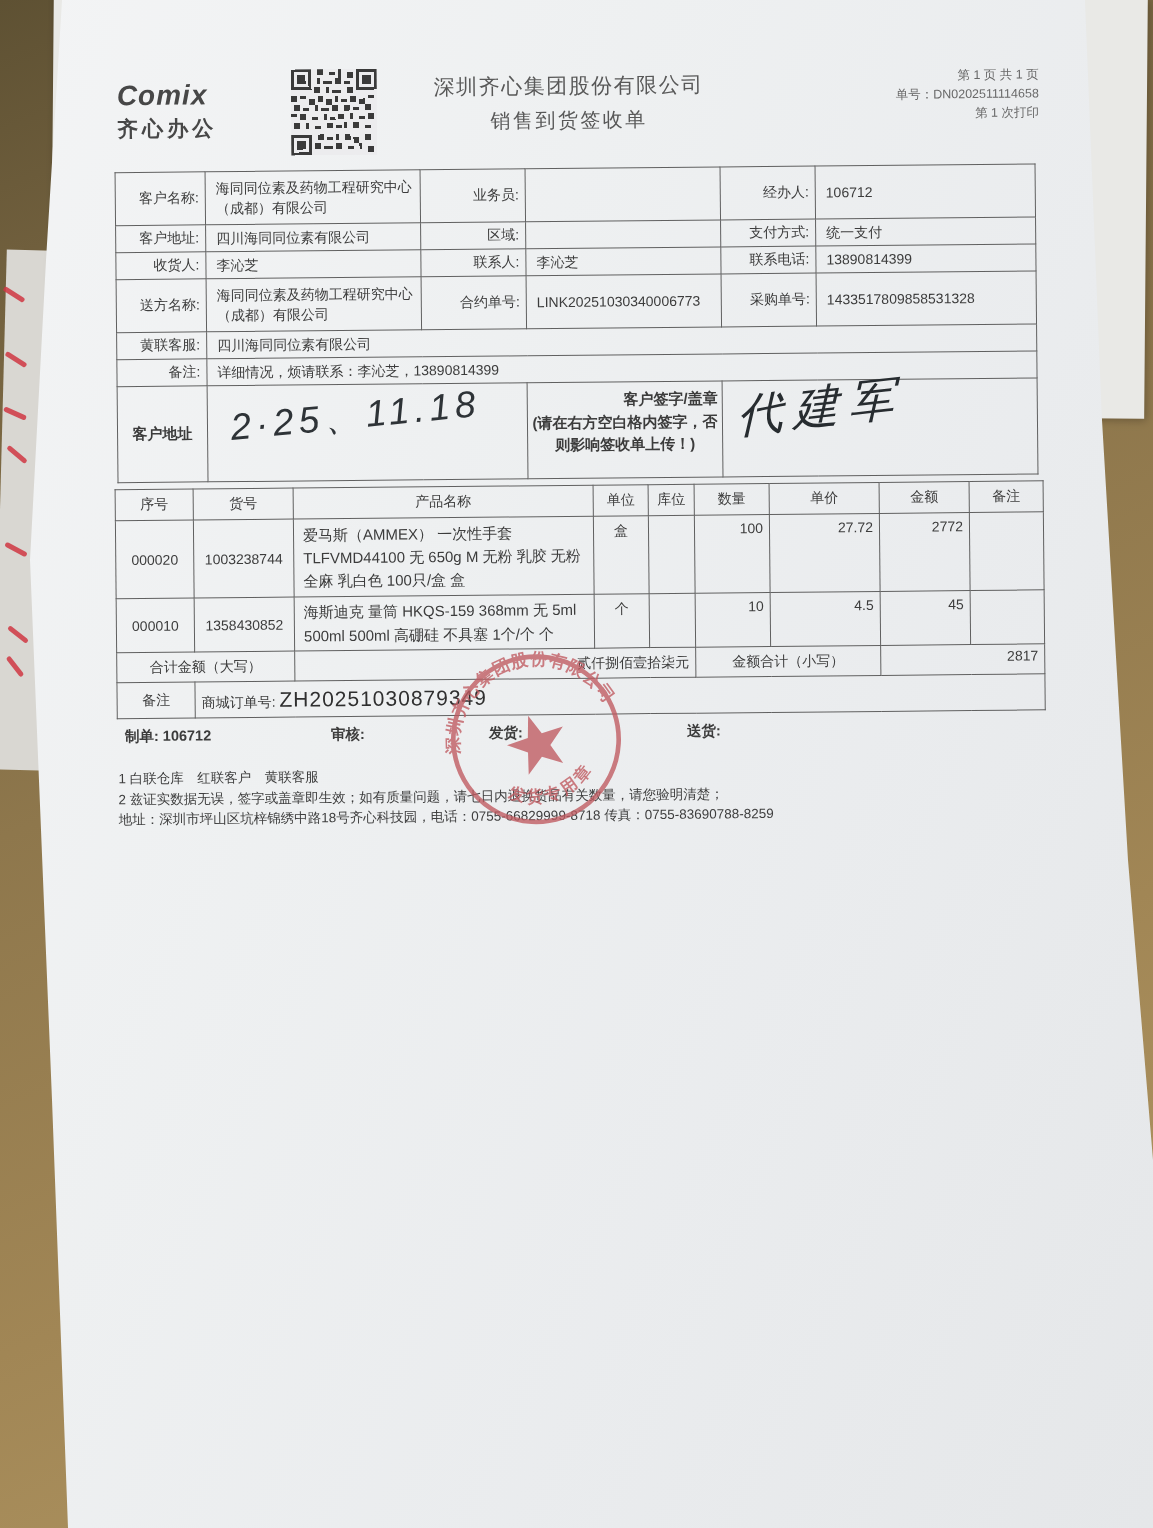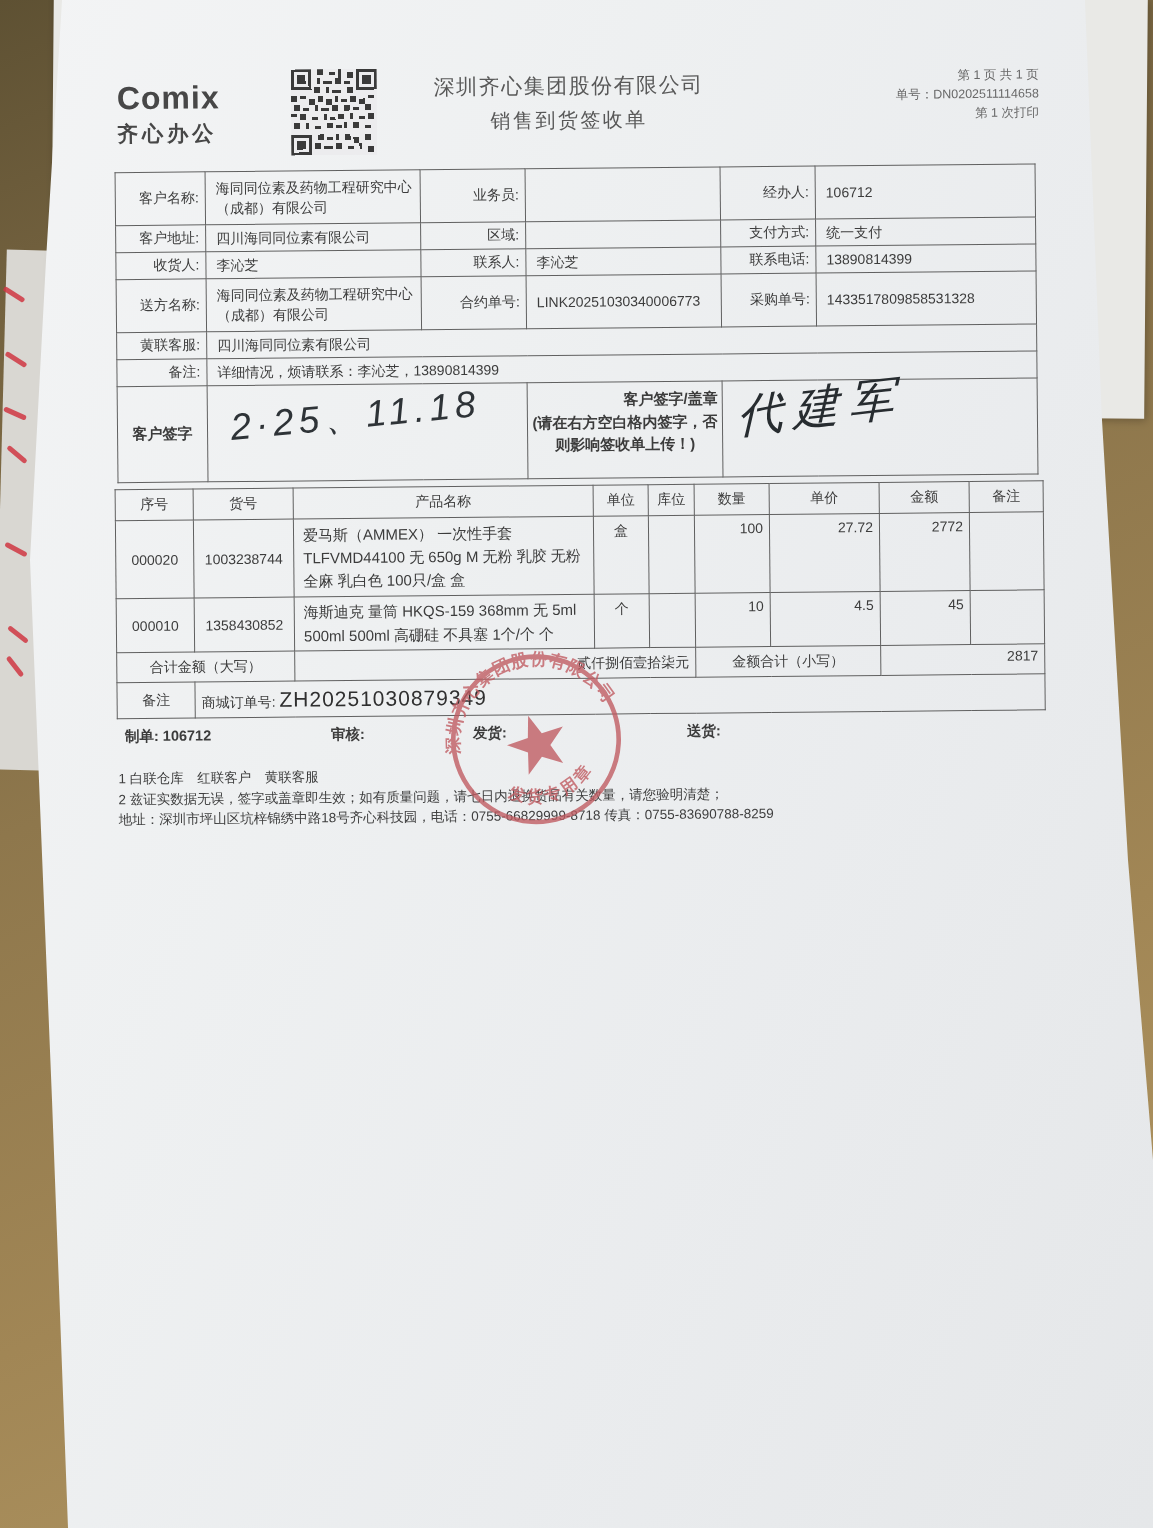--- a/index.html
+++ b/index.html
@@ -26,21 +26,21 @@
   .paper {
     position:absolute; inset:0;
     background: linear-gradient(115deg, #f3f4f5 0%, #eef0f1 35%, #eaecee 65%, #e5e7e9 100%);
     clip-path: polygon(62px 0, 1085px 0, 1102px 420px, 1128px 860px, 1153px 1160px, 1153px 1528px, 68px 1528px, 52px 1100px, 30px 560px, 46px 260px);
     filter: drop-shadow(0 0 7px rgba(40,30,10,.35));
   }
   .print { position:absolute; inset:0; transform:rotate(-.55deg); transform-origin:140px 220px; }
 
   
   .logo { position:absolute; left:118px; top:80px; color:#474747; }
-  .logo-main { font-size:32px; font-weight:800; letter-spacing:1px; }
+  .logo-main { font-size:28px; font-weight:800; letter-spacing:1px; font-style:italic; }
   .logo-sub { font-size:21px; font-weight:700; letter-spacing:4px; margin-top:3px; }
   .qr { position:absolute; left:292px; top:71px; width:86px; height:86px; }
   .title-block { position:absolute; left:370px; top:76px; width:400px; text-align:center; color:#585858; }
   .title-l1 { font-size:21px; letter-spacing:1.5px; }
   .title-l2 { font-size:20px; letter-spacing:2.5px; margin-top:7px; }
   .meta { position:absolute; left:810px; top:74px; width:230px; text-align:right; font-size:12.5px; color:#686868; line-height:19px; }
 
   
   table { border-collapse:collapse; table-layout:fixed; }
   td, th { border:1px solid #606060; font-size:14px; font-weight:normal; color:#3c3c3c; vertical-align:middle; }
@@ -234,21 +234,21 @@
     </tr>
     <tr style="height:27px">
       <td class="lbl">黄联客服:</td>
       <td class="val" colspan="5">四川海同同位素有限公司</td>
     </tr>
     <tr style="height:27px">
       <td class="lbl">备注:</td>
       <td class="val" colspan="5">详细情况，烦请联系：李沁芝，13890814399</td>
     </tr>
     <tr style="height:96px">
-      <td class="sign-time-lbl">客户签字</td>
+      <td class="sign-time-lbl">客户地址</td>
       <td class="hand-cell" colspan="2">
         <span class="hand-date">2·25、11.18</span>
       </td>
       <td class="sign-head">
         <div class="t1">客户签字/盖章</div>
         <div class="t2">(请在右方空白格内签字，否</div>
         <div class="t3">则影响签收单上传！)</div>
       </td>
       <td class="hand-cell" colspan="2">
         <span class="hand-sign">代建军</span>
@@ -315,21 +315,21 @@
         <span>商城订单号:</span>
         <span class="big">ZH20251030879349</span>
       </td>
     </tr>
   </tbody>
       </table>
 
   <div class="signline">
     <span style="left:0">制单: 106712</span>
     <span style="left:206px">审核:</span>
-    <span style="left:348px">发货:</span>
+    <span style="left:364px">发货:</span>
     <span style="left:562px">送货:</span>
   </div>
 
   <div class="footer">
     <div>1 白联仓库　红联客户　黄联客服</div>
     <div>2 兹证实数据无误，签字或盖章即生效；如有质量问题，请七日内退换货品有关数量，请您验明清楚；</div>
     <div>地址：深圳市坪山区坑梓锦绣中路18号齐心科技园，电话：0755-66829999-8718 传真：0755-83690788-8259</div>
   </div>
 
   <svg class="stamp" viewBox="0 0 180 180">

